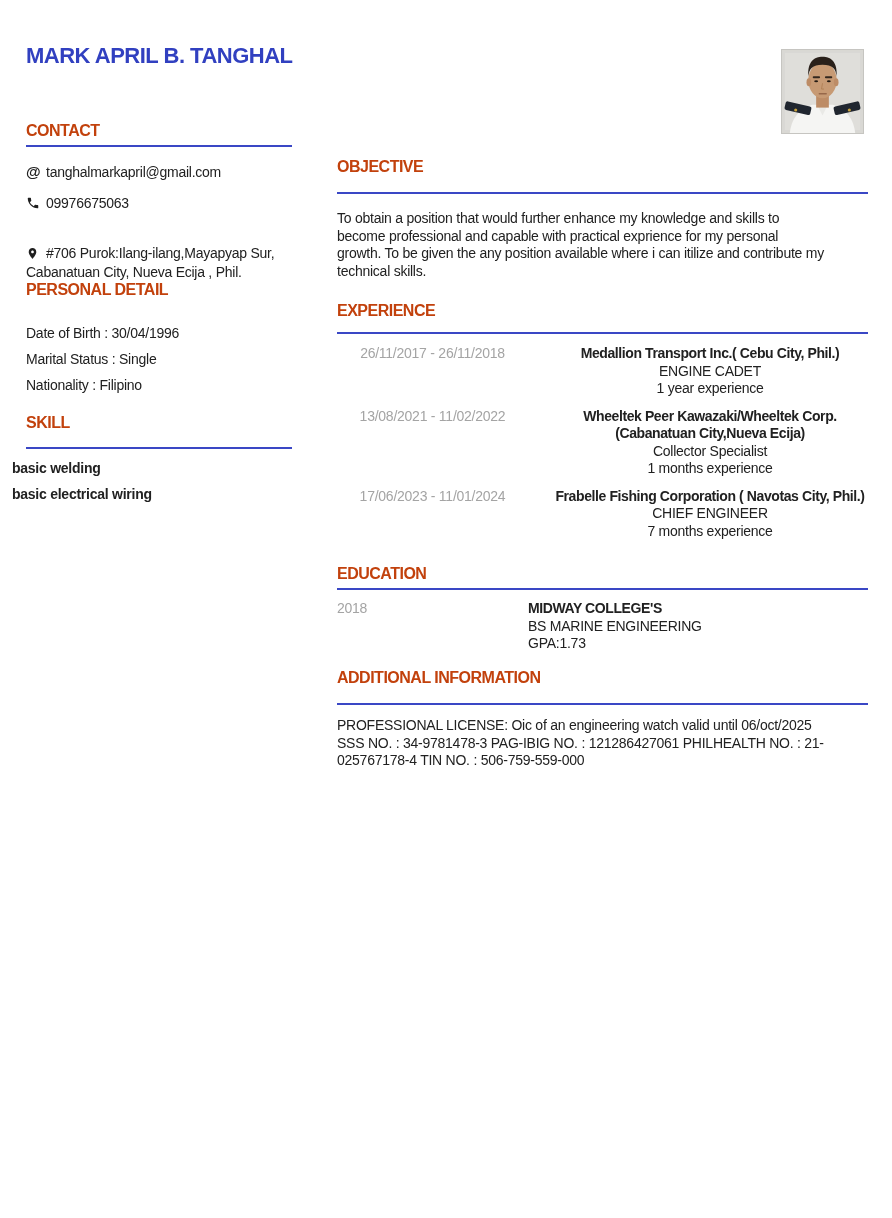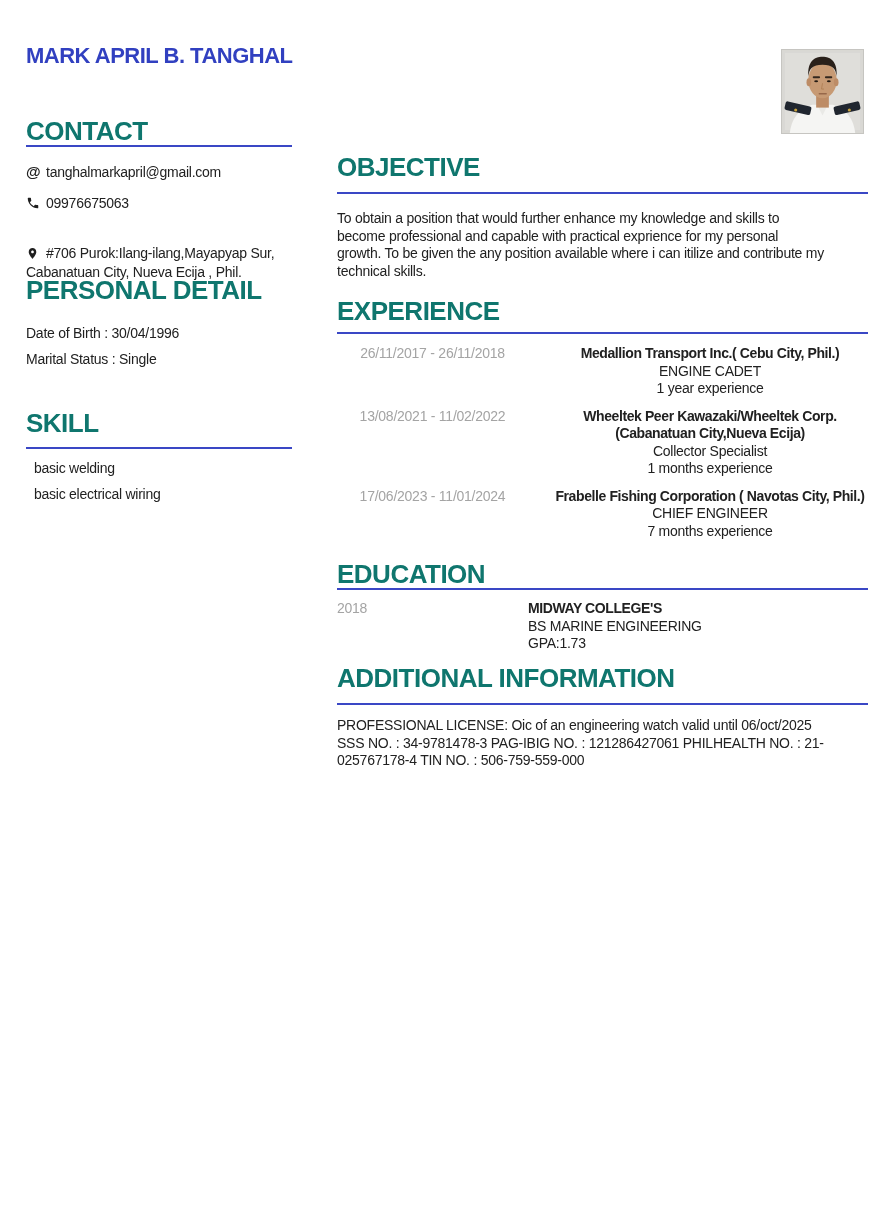--- a/index.html
+++ b/index.html
@@ -12,22 +12,22 @@
     color:#212121;
     overflow:hidden;
   }
   .abs { position:absolute; }
   .name {
     left:26px; top:44px; width:340px;
     font-size:22px; font-weight:700; letter-spacing:-0.5px;
     color:#3140c0; line-height:24px;
   }
   .h2 {
-    font-size:26px; font-weight:700; letter-spacing:-0.5px;
-    color:#0f766e; line-height:22px;
+    font-size:16px; font-weight:700; letter-spacing:-0.5px;
+    color:#c2410c; line-height:22px;
   }
   .rule {
     height:2px; background:#3a47c5;
   }
   .body-text {
     font-size:14px; line-height:17.5px; letter-spacing:-0.25px; color:#212121;
   }
   .prelines { white-space:pre-line; }
   .gray { color:#a4a4a4; }
   .bold-line { font-weight:700; letter-spacing:-0.4px; }
@@ -113,25 +113,26 @@
     <span class="cicon"><svg viewBox="0 0 24 24" width="13" height="13" fill="#1f1f1f">
           <path d="M12 2C8.13 2 5 5.13 5 9c0 5.25 7 13 7 13s7-7.75 7-13c0-3.87-3.13-7-7-7zm0 9.5c-1.38 0-2.5-1.12-2.5-2.5s1.12-2.5 2.5-2.5 2.5 1.12 2.5 2.5-1.12 2.5-2.5 2.5z"></path>
         </svg></span><span>#706 Purok:Ilang-ilang,Mayapyap Sur,
 Cabanatuan City, Nueva Ecija , Phil.</span>
   </p>
 
   <h2 class="abs h2" style="left:26px; top:279px;">PERSONAL DETAIL</h2>
   <div class="abs body-text" style="left:26px; top:325px; width:280px;">
     <p class="pitem">Date of Birth : 30/04/1996</p>
     <p class="pitem">Marital Status : Single</p>
+    <p class="pitem">Nationality : Filipino</p>
   </div>
 
   <h2 class="abs h2" style="left:26px; top:412px;">SKILL</h2>
   <div class="abs rule" style="left:26px; top:447px; width:266px;"></div>
-  <div class="abs body-text" style="left:34px; top:460px; width:280px;">
+  <div class="abs body-text" style="left:12px; top:460px; width:280px;font-weight:bold;">
     <p class="pitem">basic welding</p>
     <p class="pitem">basic electrical wiring</p>
   </div>
 
   <h2 class="abs h2" style="left:337px; top:156px;">OBJECTIVE</h2>
   <div class="abs rule" style="left:337px; top:192px; width:531px;"></div>
   <p class="abs body-text prelines" style="left:337px; top:210px; width:545px;">To obtain a position that would further enhance my knowledge and skills to
 become professional and capable with practical exprience for my personal
 growth. To be given the any position available where i can itilize and contribute my
 technical skills.</p>

